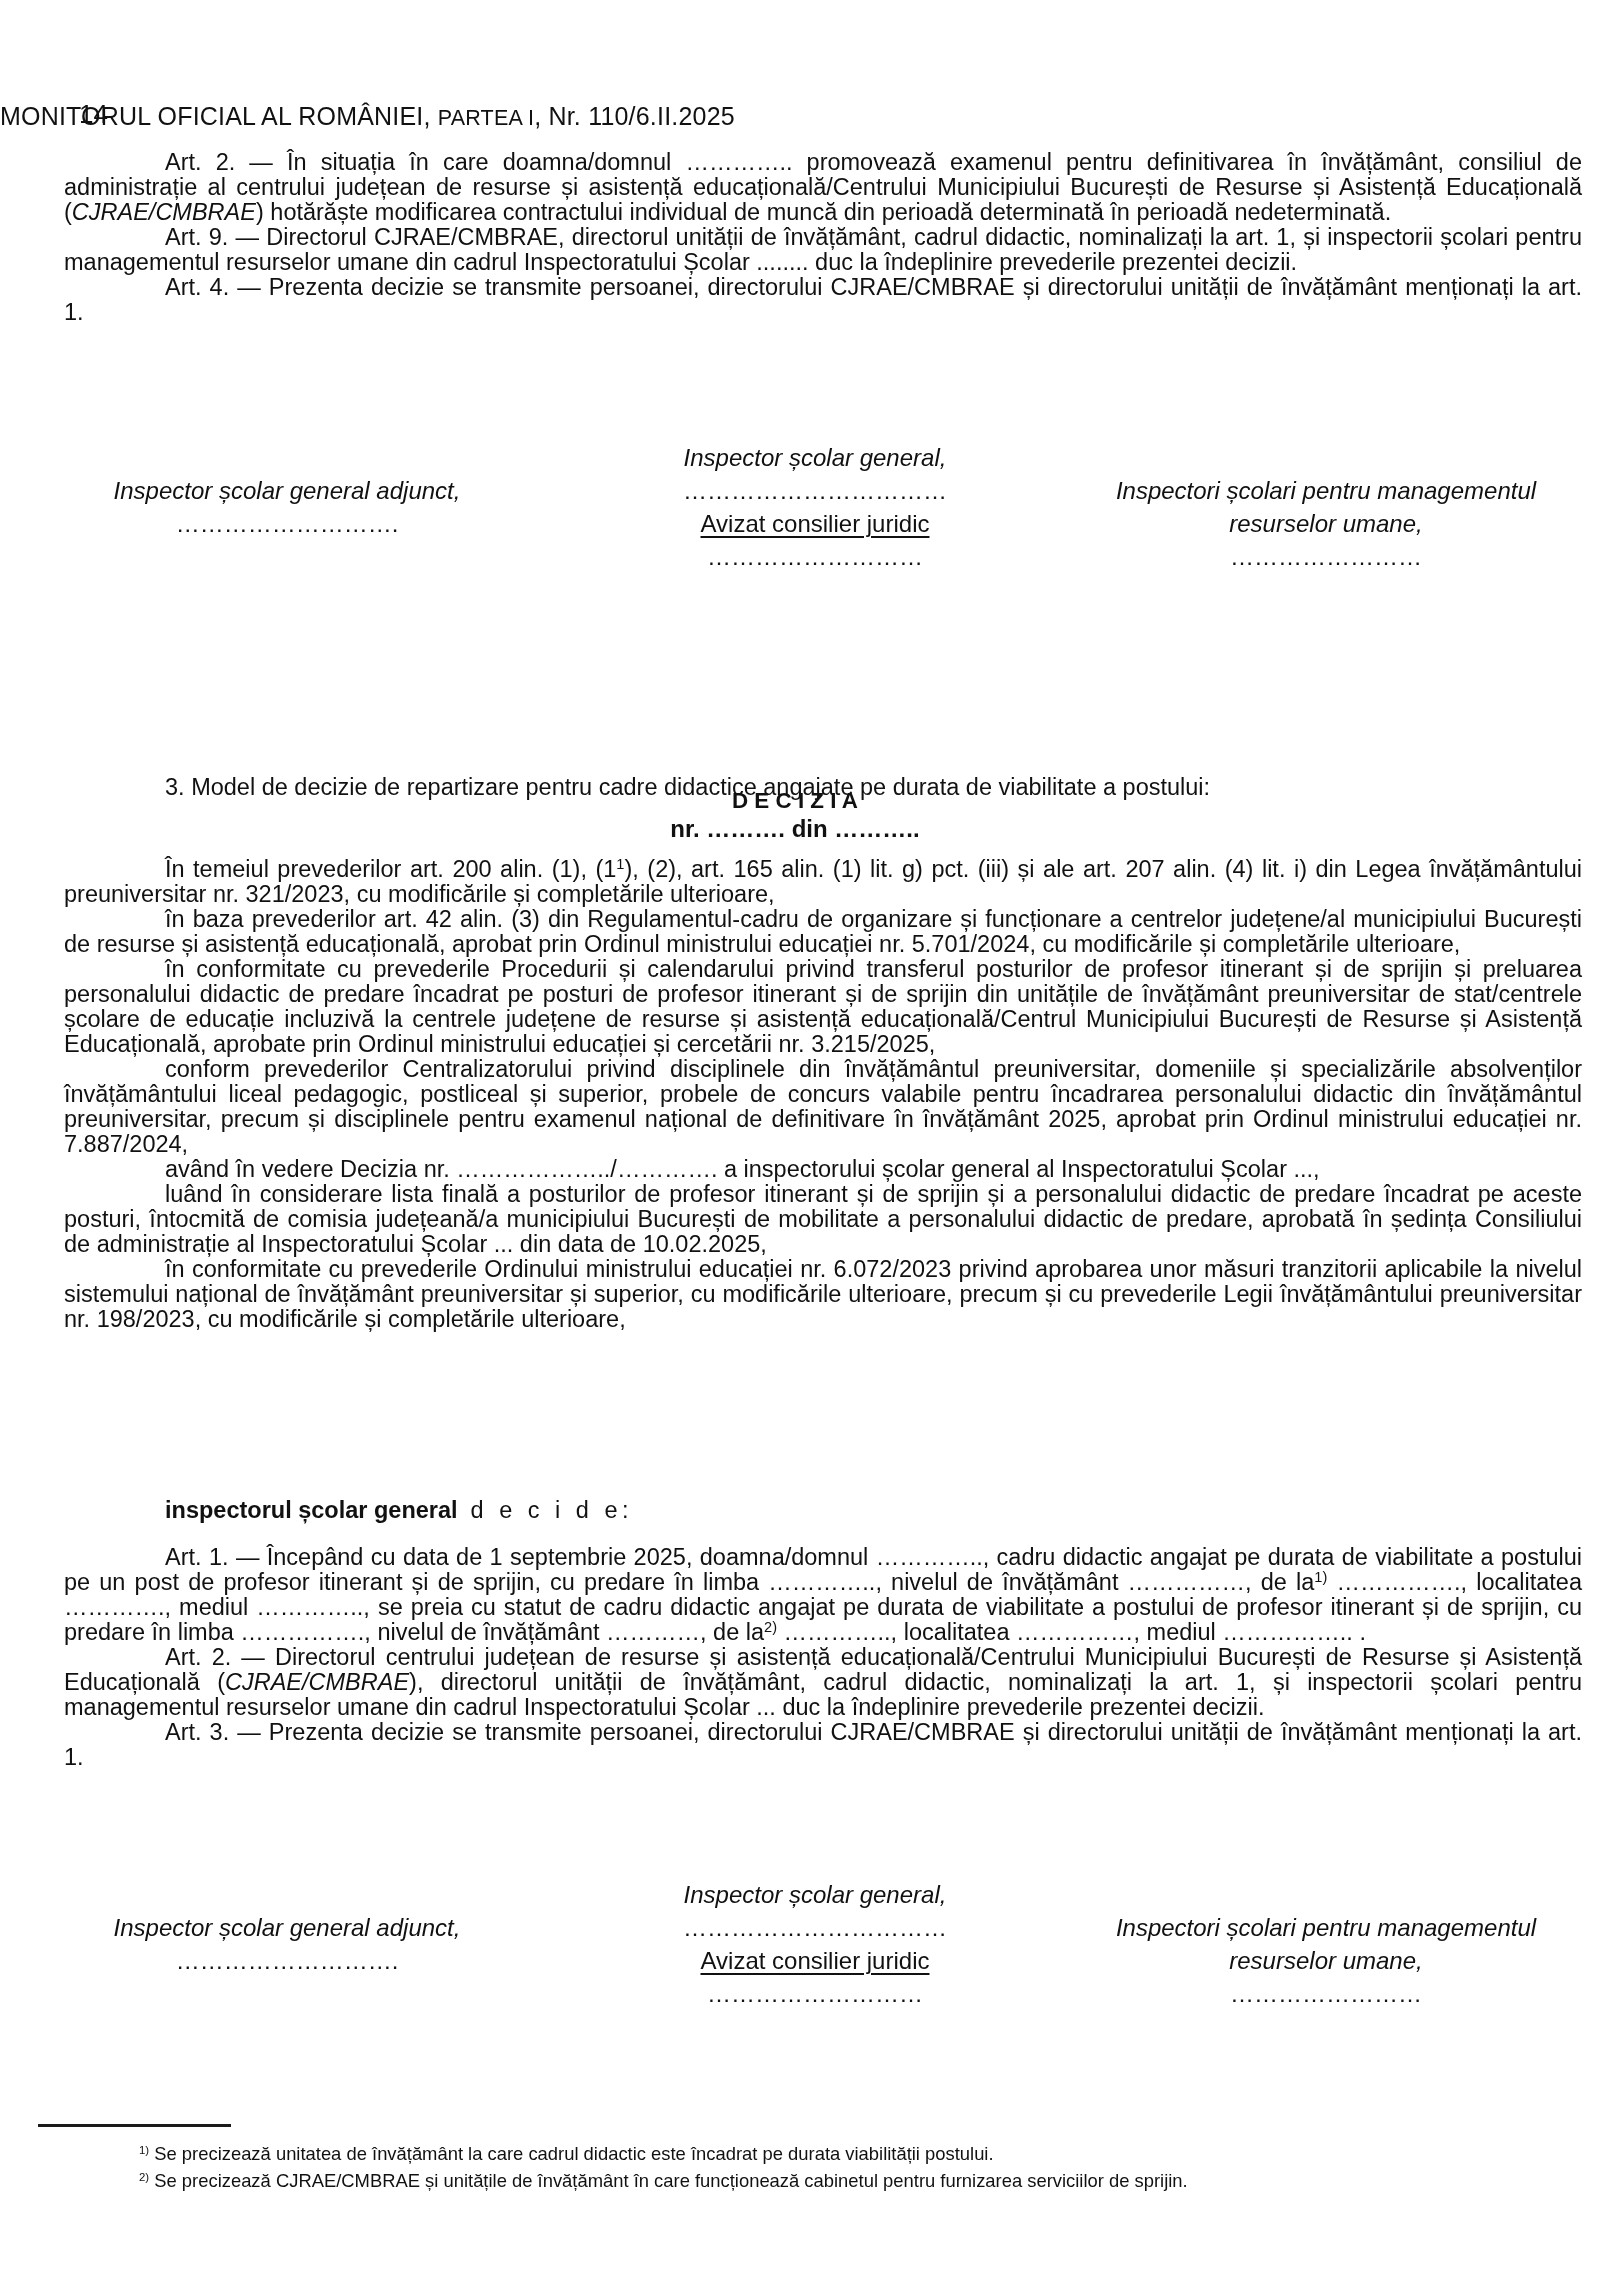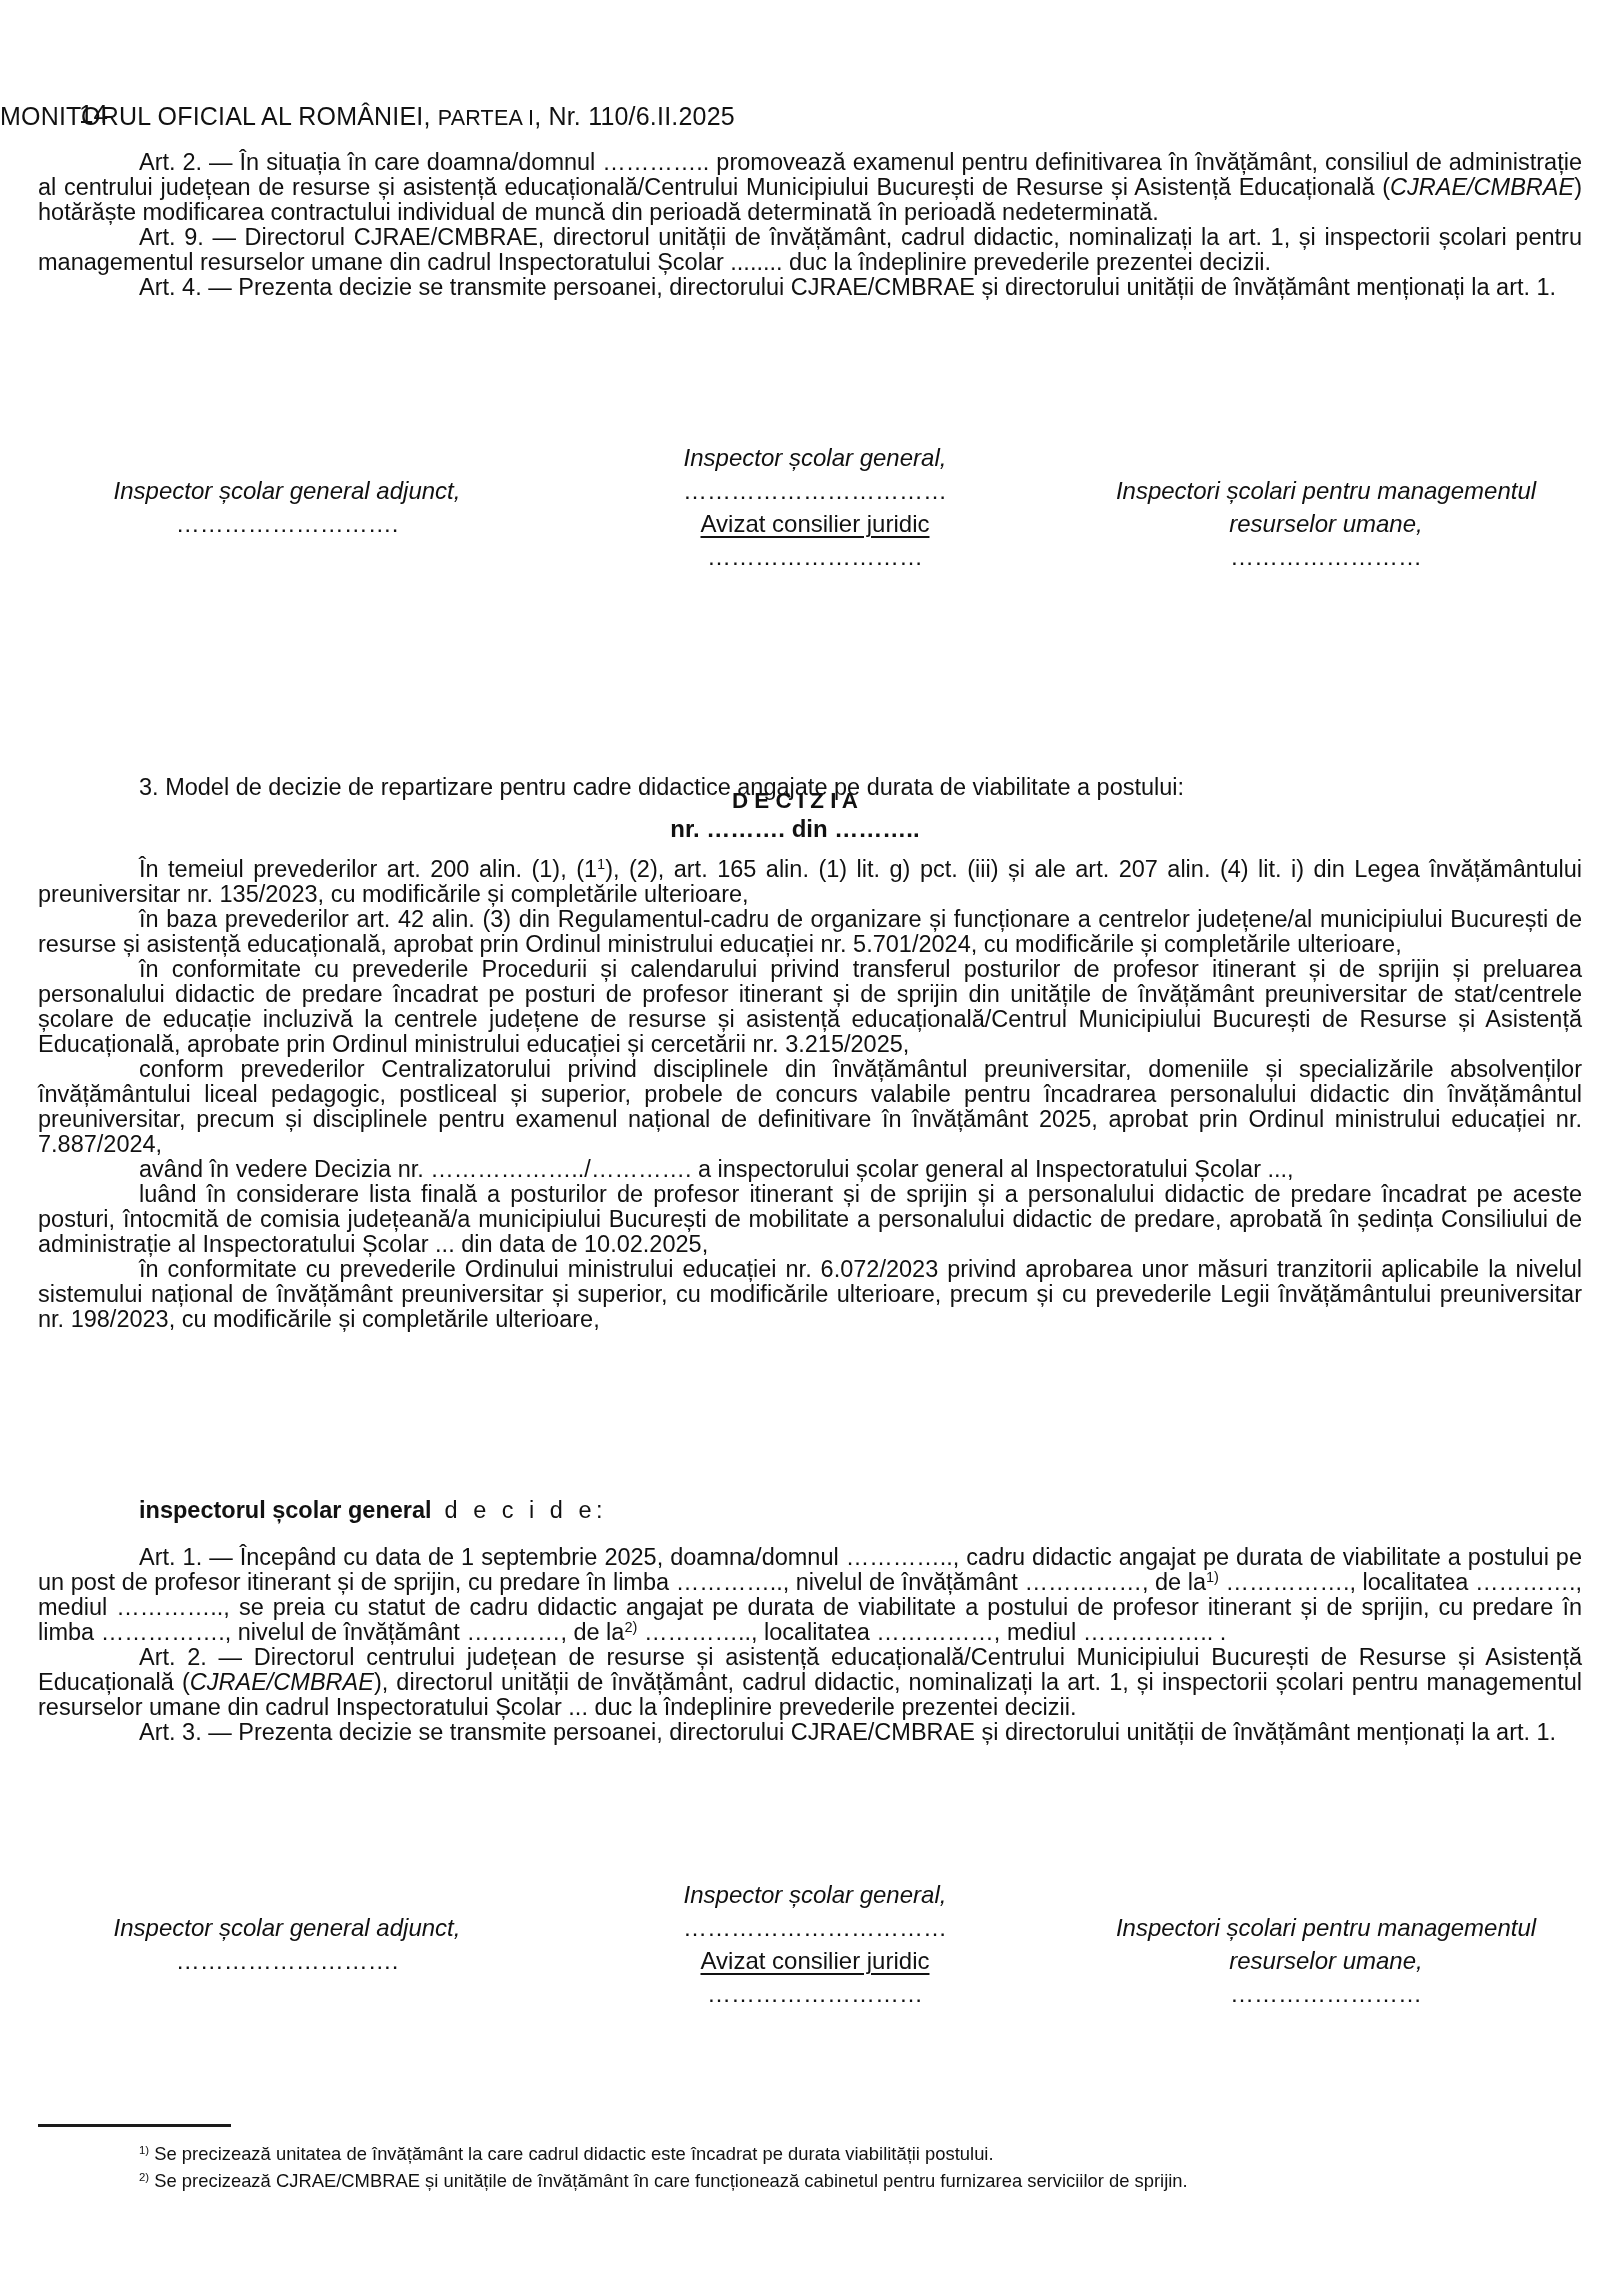--- a/index.html
+++ b/index.html
@@ -5,21 +5,21 @@
   html, body { margin: 0; padding: 0; background: #ffffff; }
   body {
     width: 1620px; height: 2293px; position: relative; overflow: hidden;
     font-family: "Liberation Sans", sans-serif; color: #111111;
   }
   .page-num { position: absolute; left: 79px; top: 99px; font-size: 26px; }
   .running-head { position: absolute; left: 0; width: 1620px; top: 102px; text-align: left; font-size: 25px; letter-spacing: 0.2px; }
   .running-head .small { font-size: 21.5px; }
   .block { position: absolute; left: 38px; width: 1544px; font-size: 23.5px; line-height: 25px; }
   .p { text-align: justify; text-align-last: left; margin: 0; }
-  .ind { text-indent: 101px; }
+  .ind { text-indent: 101px; margin-left: 26px; }
   .sig-row { position: absolute; left: 0; width: 1620px; font-size: 24px; font-style: italic; }
   .sig-col { position: absolute; text-align: center; line-height: 33px; }
   .sig-col .dots { font-style: normal; }
   .underl { text-decoration: underline; text-decoration-thickness: 1.8px; text-underline-offset: 3.6px; }
   .center { position: absolute; left: 0; width: 1590px; text-align: center; font-weight: bold; }
   .decide { letter-spacing: 4.5px; font-weight: normal; }
   sup { font-size: 0.62em; line-height: 0; vertical-align: 0.55em; }
   .fn-rule { position: absolute; left: 38px; top: 2124px; width: 193px; height: 2.7px; background: #1a1a1a; }
   .fn { position: absolute; left: 139px; font-size: 18.4px; }
 </style>
@@ -53,21 +53,21 @@
   </div>
 </div>
 
 <div class="block" style="top:775px;">
   <p class="p ind">3. Model de decizie de repartizare pentru cadre didactice angajate pe durata de viabilitate a postului:</p>
 </div>
 <div class="center" style="top:788px; font-size:22.4px;">D E C I Z I A</div>
 <div class="center" style="top:815px; font-size:24px;">nr. ………. din ………..</div>
 
 <div class="block" style="top:857px;">
-  <p class="p ind"><span>În temeiul prevederilor art. 200 alin. (1), (1</span><sup>1</sup><span>), (2), art. 165 alin. (1) lit. g) pct. (iii) și ale art. 207 alin. (4) lit. i) din Legea învățământului preuniversitar nr. 135/2023, cu modificările și completările ulterioare,</span></p>
+  <p class="p ind"><span>În temeiul prevederilor art. 200 alin. (1), (1</span><sup>1</sup><span>), (2), art. 165 alin. (1) lit. g) pct. (iii) și ale art. 207 alin. (4) lit. i) din Legea învățământului preuniversitar nr. 321/2023, cu modificările și completările ulterioare,</span></p>
   <p class="p ind">în baza prevederilor art. 42 alin. (3) din Regulamentul-cadru de organizare și funcționare a centrelor județene/al municipiului București de resurse și asistență educațională, aprobat prin Ordinul ministrului educației nr. 5.701/2024, cu modificările și completările ulterioare,</p>
   <p class="p ind">în conformitate cu prevederile Procedurii și calendarului privind transferul posturilor de profesor itinerant și de sprijin și preluarea personalului didactic de predare încadrat pe posturi de profesor itinerant și de sprijin din unitățile de învățământ preuniversitar de stat/centrele școlare de educație incluzivă la centrele județene de resurse și asistență educațională/Centrul Municipiului București de Resurse și Asistență Educațională, aprobate prin Ordinul ministrului educației și cercetării nr. 3.215/2025,</p>
   <p class="p ind">conform prevederilor Centralizatorului privind disciplinele din învățământul preuniversitar, domeniile și specializările absolvenților învățământului liceal pedagogic, postliceal și superior, probele de concurs valabile pentru încadrarea personalului didactic din învățământul preuniversitar, precum și disciplinele pentru examenul național de definitivare în învățământ 2025, aprobat prin Ordinul ministrului educației nr. 7.887/2024,</p>
   <p class="p ind">având în vedere Decizia nr. ………………../…………. a inspectorului școlar general al Inspectoratului Școlar ...,</p>
   <p class="p ind">luând în considerare lista finală a posturilor de profesor itinerant și de sprijin și a personalului didactic de predare încadrat pe aceste posturi, întocmită de comisia județeană/a municipiului București de mobilitate a personalului didactic de predare, aprobată în ședința Consiliului de administrație al Inspectoratului Școlar ... din data de 10.02.2025,</p>
   <p class="p ind">în conformitate cu prevederile Ordinului ministrului educației nr. 6.072/2023 privind aprobarea unor măsuri tranzitorii aplicabile la nivelul sistemului național de învățământ preuniversitar și superior, cu modificările ulterioare, precum și cu prevederile Legii învățământului preuniversitar nr. 198/2023, cu modificările și completările ulterioare,</p>
 </div>
 
 <div class="block" style="top:1498px;">
   <p class="p ind"><b>inspectorul școlar general</b>&nbsp; <span class="decide">d e c i d e:</span></p>

